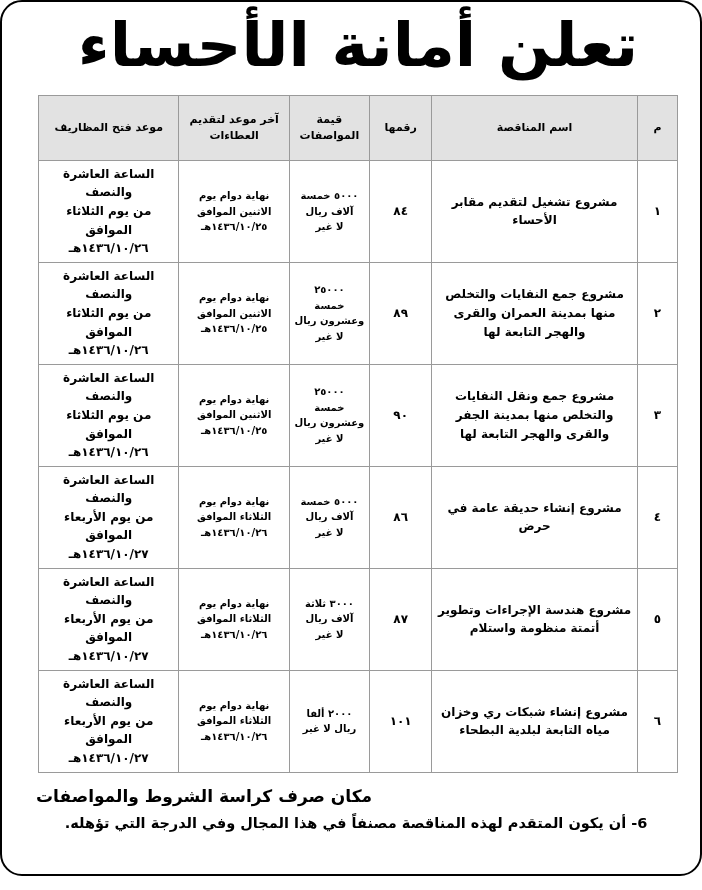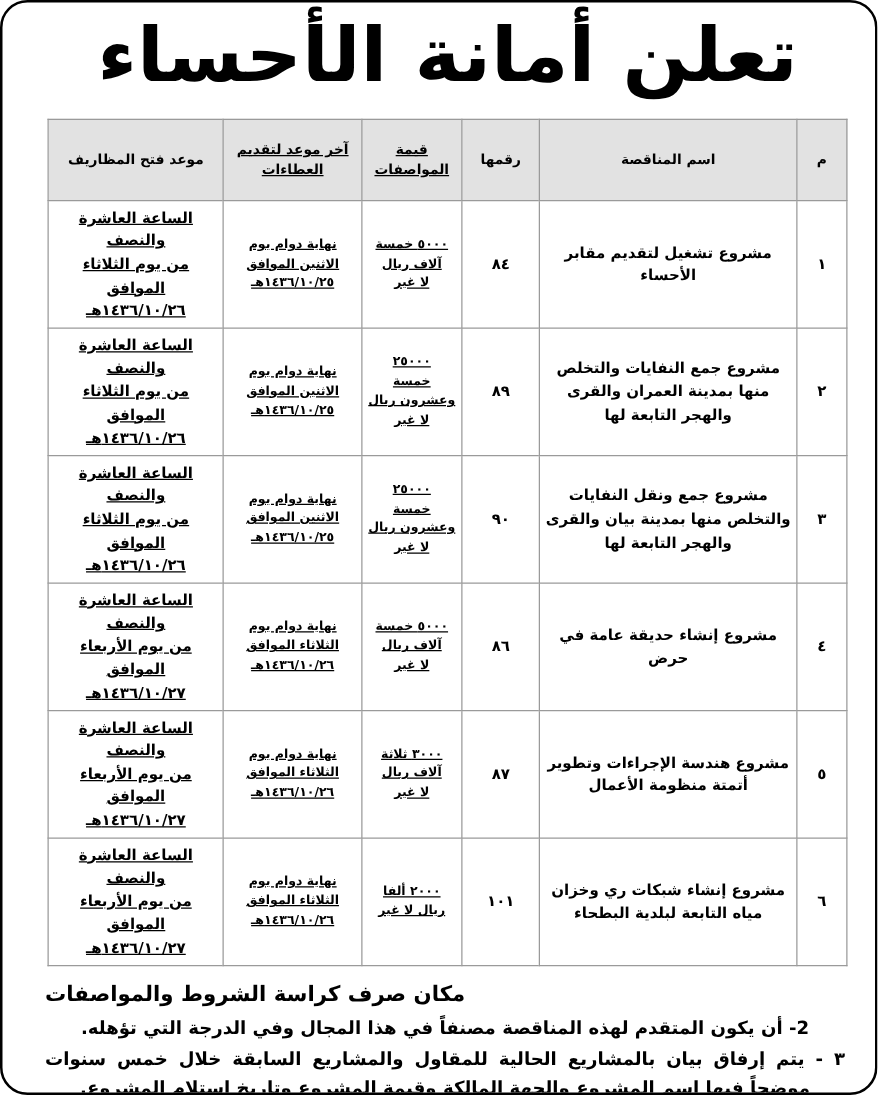--- a/index.html
+++ b/index.html
@@ -94,21 +94,21 @@
   td.cell-deadline { font-size: 10px; line-height: 1.7; border-radius: 27px; }
   td.cell-open { font-size: 12px; line-height: 1.7; }
 
   tr.row-r1 td { height: 54px; }
   tr.row-r2 td { height: 76px; }
   tr.row-r3 td { height: 78px; }
   tr.row-r4 td { height: 56px; }
   tr.row-r5 td { height: 56px; }
   tr.row-r6 td { height: 58px; }
 
-  .stack-line { display: block; text-decoration: underline; }
+  .stack-line { display: block; }
 
   
   .notes {
     direction: rtl;
     margin: 13px 10px 0 6px;
     font-weight: 700;
   }
   .notes-title {
     font-size: 17px;
     text-align: left;
@@ -206,21 +206,21 @@
           </td>
           <td class="cell-open">
             <span class="stack-line">الساعة العاشرة والنصف</span>
             <span class="stack-line">من يوم الثلاثاء الموافق</span>
             <span class="stack-line">١٤٣٦/١٠/٢٦هـ</span>
           </td>
         </tr>
 
         <tr class="row-r3">
           <td class="cell-idx">٣</td>
-          <td class="cell-name">مشروع جمع ونقل النفايات والتخلص منها بمدينة بيان والقرى والهجر التابعة لها</td>
+          <td class="cell-name">مشروع جمع ونقل النفايات والتخلص منها بمدينة الجفر والقرى والهجر التابعة لها</td>
           <td class="cell-num">٩٠</td>
           <td class="cell-spec">
             <span class="stack-line">٢٥٠٠٠</span>
             <span class="stack-line">خمسة</span>
             <span class="stack-line">وعشرون ريال</span>
             <span class="stack-line">لا غير</span>
           </td>
           <td class="cell-deadline">
             <span class="stack-line">نهاية دوام يوم</span>
             <span class="stack-line">الاثنين الموافق</span>
@@ -249,21 +249,21 @@
           </td>
           <td class="cell-open">
             <span class="stack-line">الساعة العاشرة والنصف</span>
             <span class="stack-line">من يوم الأربعاء الموافق</span>
             <span class="stack-line">١٤٣٦/١٠/٢٧هـ</span>
           </td>
         </tr>
 
         <tr class="row-r5">
           <td class="cell-idx">٥</td>
-          <td class="cell-name">مشروع هندسة الإجراءات وتطوير أتمتة منظومة الأعمال</td>
+          <td class="cell-name">مشروع هندسة الإجراءات وتطوير أتمتة منظومة واستلام</td>
           <td class="cell-num">٨٧</td>
           <td class="cell-spec">
             <span class="stack-line">٣٠٠٠ ثلاثة</span>
             <span class="stack-line">آلاف ريال</span>
             <span class="stack-line">لا غير</span>
           </td>
           <td class="cell-deadline">
             <span class="stack-line">نهاية دوام يوم</span>
             <span class="stack-line">الثلاثاء الموافق</span>
             <span class="stack-line">١٤٣٦/١٠/٢٦هـ</span>
@@ -294,17 +294,16 @@
             <span class="stack-line">١٤٣٦/١٠/٢٧هـ</span>
           </td>
         </tr>
 
       </tbody>
     </table>
   </div>
 
   <div class="notes">
     <div class="notes-title">مكان صرف كراسة الشروط والمواصفات</div>
-    <div class="note note-1">2- أن يكون المتقدم لهذه المناقصة مصنفاً في هذا المجال وفي الدرجة التي تؤهله.</div>
-    <div class="note note-3">٣ - يتم إرفاق بيان بالمشاريع الحالية للمقاول والمشاريع السابقة خلال خمس سنوات موضحاً فيها اسم المشروع والجهة المالكة وقيمة المشروع وتاريخ استلام المشروع.</div>
+    <div class="note note-1">6- أن يكون المتقدم لهذه المناقصة مصنفاً في هذا المجال وفي الدرجة التي تؤهله.</div>
   </div>
 
 </div>
 
 </body></html>

